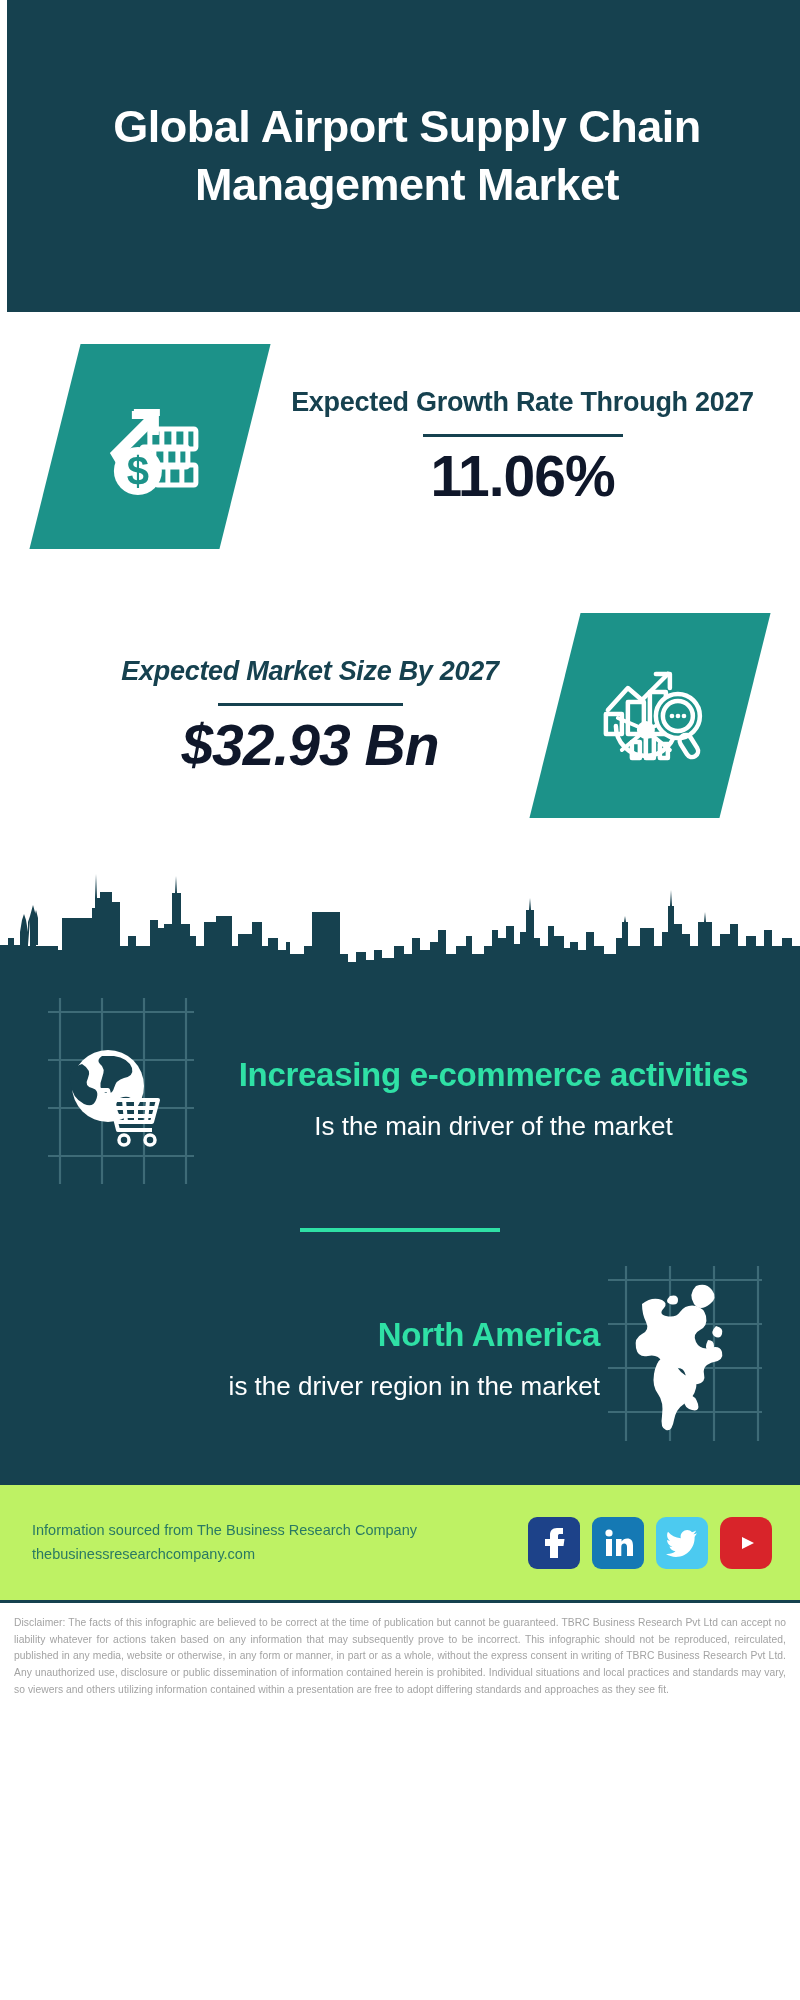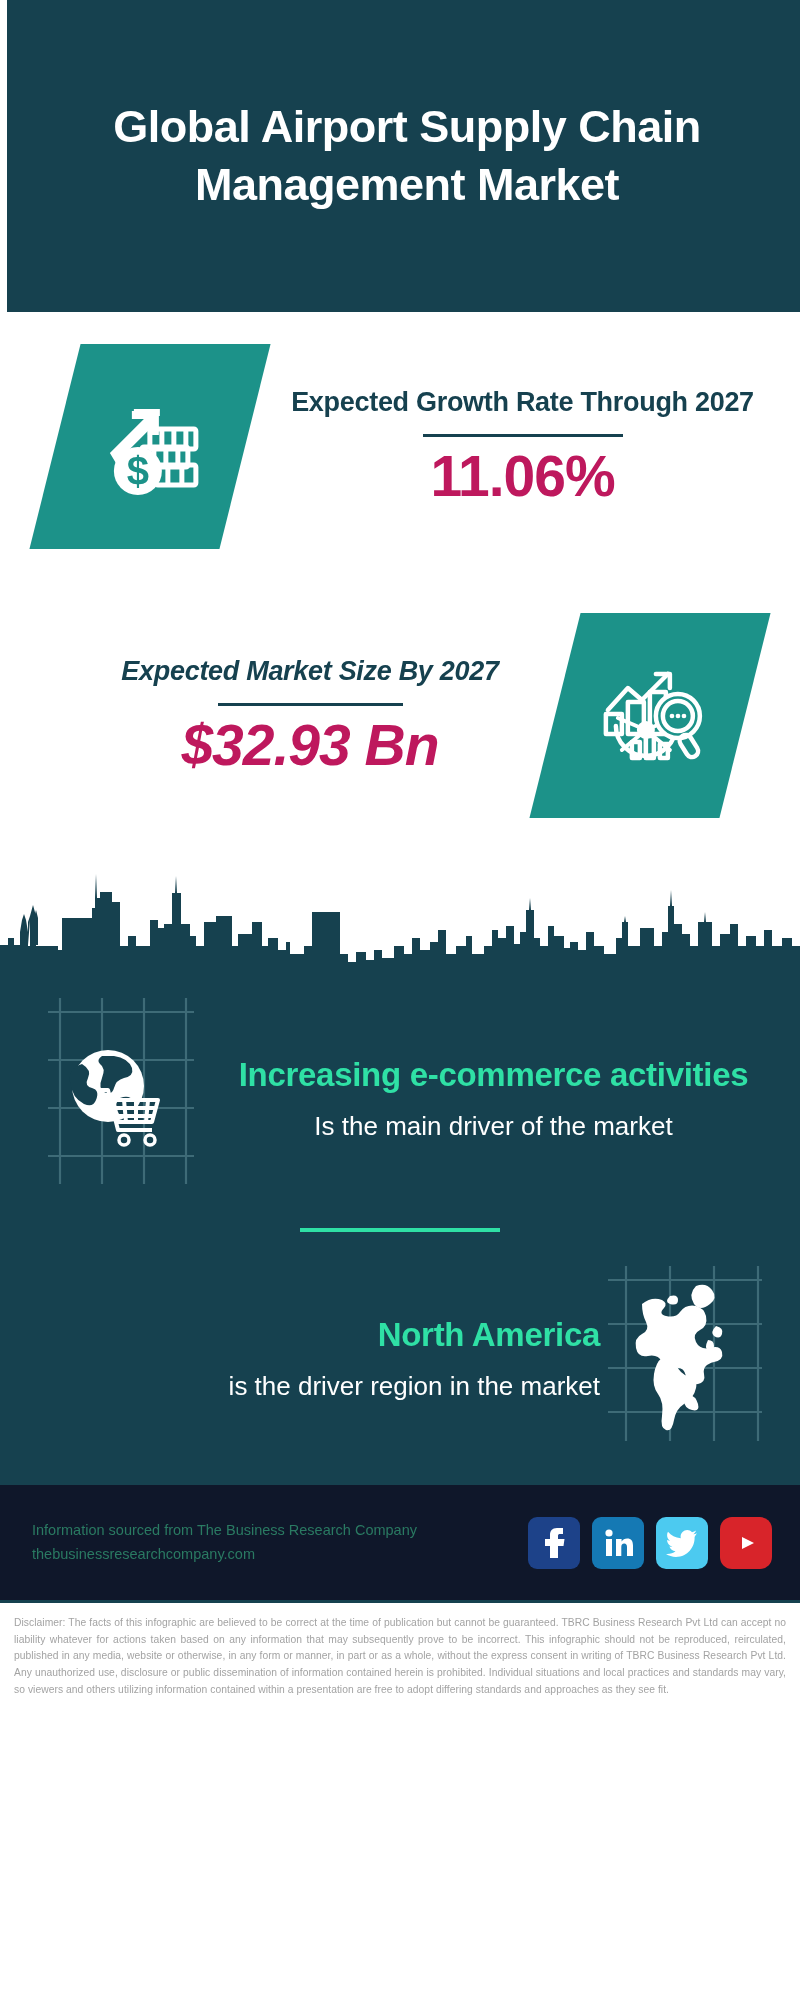--- a/index.html
+++ b/index.html
@@ -45,21 +45,21 @@
   .stat-text { flex:1; text-align:center; }
   .stat-label {
     color:#16414f; font-size:27px; font-weight:bold;
     line-height:1.30; letter-spacing:-0.3px;
   }
   .rule {
     height:3px; background:#16414f; width:200px;
     margin:14px auto 8px auto;
   }
   .stat-value {
-    color:#be185d; font-size:57px; font-weight:bold;
+    color:#0f172a; font-size:57px; font-weight:bold;
     letter-spacing:-1px; line-height:1.1;
   }
   .stat-row-2 .stat-text { order:1; }
   .stat-row-2 .paral { order:2; margin-right:55px; }
   .stat-row-2 .rule { width:185px; }
 
   
   .darkwrap { position:relative; width:800px; background:#16414f; }
   .skyline { display:block; width:800px; height:130px; background:#fff; }
 
@@ -81,21 +81,21 @@
     width:200px; height:4px; background:#2fe0a5;
     margin:30px auto 34px auto;
   }
 
   .reg-row { display:flex; align-items:center; padding:0 30px; }
   .reg-text { flex:1; text-align:right; }
   .reg-map { flex:none; width:170px; height:185px; position:relative; }
 
   
   .source-bar {
-    width:800px; background:#0f172a;
+    width:800px; background:#bef264;
     height:118px; display:flex; align-items:center;
     padding:0 28px 0 32px;
     border-bottom:3px solid #16414f;
   }
   .source-txt { flex:1; }
   .source-line {
     color:#2a7a62; font-size:14.5px; line-height:1.65;
   }
   .socials { display:flex; gap:12px; align-items:center; }
   .sico {

